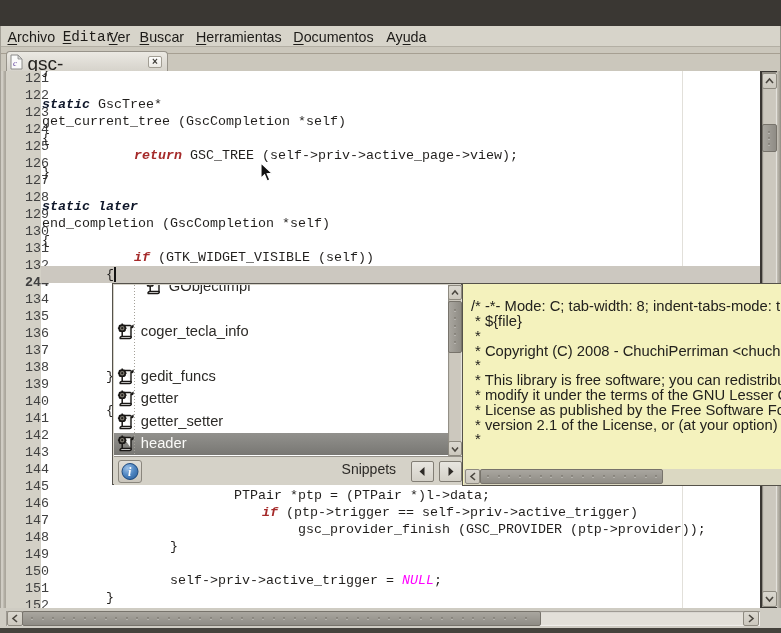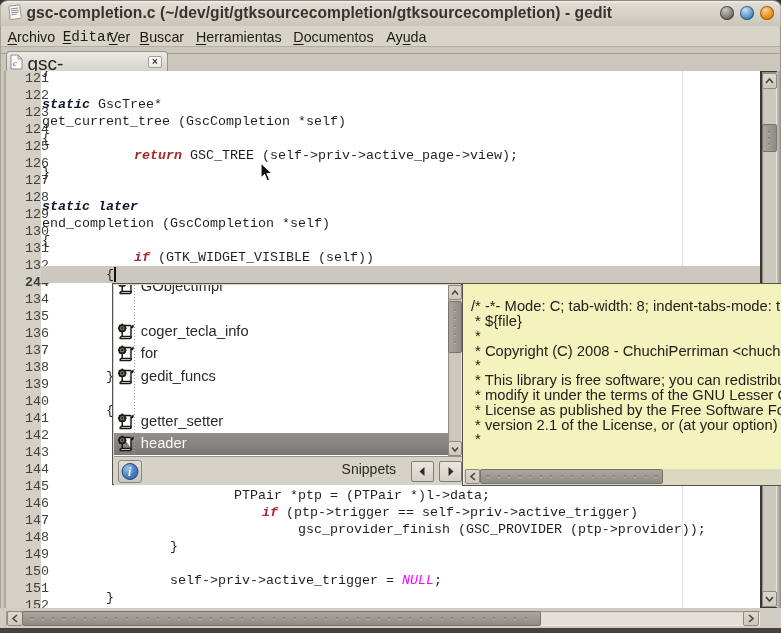--- a/index.html
+++ b/index.html
@@ -76,36 +76,20 @@
 </style>
 </head>
 <body>
 <div id="win">
 
   <div class="frame" style="left:0;top:26px;width:6px;height:600px;background:linear-gradient(90deg,#8f8b81,#dcd9d1 30%,#b3afa5 70%,#a8a49a);"></div>
   <div class="frame" style="left:777px;top:26px;width:4px;height:600px;background:linear-gradient(90deg,#c5c1b7,#a8a49a 60%,#8f8b81);"></div>
   <div class="frame" style="left:0;top:608px;width:781px;height:25px;background:#cfccc3;"></div>
   <div class="frame" style="left:0;top:628px;width:781px;height:5px;background:#45423c;"></div>
 
-  <div id="titlebar">
-    <svg id="gicon" width="16" height="17" viewBox="0 0 16 17">
-      <polygon points="3.2,12.2 1.6,14.8 4.6,14.4" fill="#f5d96c" stroke="#c0a23a" stroke-width=".5"></polygon>
-      <rect x="2.5" y="1.5" width="11" height="13.5" rx="0.8" fill="#f8f8f6" stroke="#90908e" stroke-width="0.9" transform="rotate(-7 8 8)"></rect>
-      <g transform="rotate(-7 8 8)" stroke="#77777a" stroke-width="0.8">
-        <line x1="4.2" y1="4.4" x2="11.8" y2="4.4"></line>
-          <line x1="4.2" y1="6.4" x2="11.8" y2="6.4"></line>
-        <line x1="4.2" y1="8.4" x2="11.8" y2="8.4"></line>
-          <line x1="4.2" y1="10.4" x2="9.5" y2="10.4"></line>
-      </g>
-    </svg>
-    <div id="title">gsc-completion.c (~/dev/git/gtksourcecompletion/gtksourcecompletion) - gedit</div>
-    <div class="wbtn" id="wb1"></div>
-    <div class="wbtn" id="wb2"></div>
-    <div class="wbtn" id="wb3"></div>
-  </div>
 
   <div id="menubar">
     <span style="left:6.5px;"><u>A</u>rchivo</span>
     <span style="left:61.7px;font-family:Liberation Mono, monospace;"><u>E</u>ditar</span>
     <span style="left:107.8px;"><u>V</u>er</span>
     <span style="left:138.6px;"><u>B</u>uscar</span>
     <span style="left:194.9px;"><u>H</u>erramientas</span>
     <span style="left:292.3px;"><u>D</u>ocumentos</span>
     <span style="left:385.2px;">Ay<u>u</u>da</span>
   </div>
@@ -266,21 +250,21 @@
       <div style="position:absolute;left:491px;top:5px;width:2px;height:2px;background:#807c74;border-radius:1px;box-shadow:0 1px 0 rgba(255,255,255,.35);"></div>
       <div style="position:absolute;left:501.5px;top:5px;width:2px;height:2px;background:#807c74;border-radius:1px;box-shadow:0 1px 0 rgba(255,255,255,.35);"></div>
     </div>
   <div class="stepper" style="left:743px;top:611px;width:16px;height:15px;"></div>
   <svg class="chev" style="left:747px;top:614px;" width="8" height="9">
       <path d="M2 1 L6 4.5 L2 8" fill="none" stroke="#4a463f" stroke-width="1.6"></path>
     </svg>
 
   <div id="popup">
     <div id="plist">
-        <div class="prow" style="top:-10px;">
+        <div class="prow" style="top:-10px;margin-left:28px;">
           <svg width="18" height="19" viewBox="0 0 18 19" style="position:absolute;left:3px;top:1.5px;">
             <path d="M6.5 3.5 H13.2 C14.5 4.6 15.6 4.3 16 3.8 C16.3 5 15.3 5.9 14 5.6 V14.5 H5 C3.4 14.7 2.7 15.7 3.2 16.6 H12.5 C14 16.4 14.6 15.5 14.2 14.5" fill="#f4f4f2" stroke="#191715" stroke-width="1.4"></path>
             <circle cx="5.2" cy="6.2" r="3.1" fill="#7d796f" stroke="#191715" stroke-width="1.6"></circle>
             <circle cx="5.2" cy="6.2" r="1.1" fill="#23211e"></circle>
             <g stroke="#191715" stroke-width="1.5">
               <line x1="5.2" y1="1.6" x2="5.2" y2="3"></line>
               <line x1="5.2" y1="9.4" x2="5.2" y2="14.8"></line>
               <line x1="0.9" y1="6.2" x2="2.2" y2="6.2"></line>
               <line x1="8.2" y1="6.2" x2="9.5" y2="6.2"></line>
               <line x1="2.2" y1="3.2" x2="3.1" y2="4.1"></line>
@@ -302,55 +286,55 @@
               <line x1="0.9" y1="6.2" x2="2.2" y2="6.2"></line>
               <line x1="8.2" y1="6.2" x2="9.5" y2="6.2"></line>
               <line x1="2.2" y1="3.2" x2="3.1" y2="4.1"></line>
               <line x1="7.3" y1="8.3" x2="8.2" y2="9.2"></line>
               <line x1="2.2" y1="9.2" x2="3.1" y2="8.3"></line>
               <line x1="7.3" y1="4.1" x2="8.2" y2="3.2"></line>
             </g>
           </svg>
           <div class="txt">coger_tecla_info</div>
         </div>
-        <div class="prow" style="top:57.5px;">
-          <svg width="18" height="19" viewBox="0 0 18 19" style="position:absolute;left:3px;top:1.5px;">
-            <path d="M6.5 3.5 H13.2 C14.5 4.6 15.6 4.3 16 3.8 C16.3 5 15.3 5.9 14 5.6 V14.5 H5 C3.4 14.7 2.7 15.7 3.2 16.6 H12.5 C14 16.4 14.6 15.5 14.2 14.5" fill="#f4f4f2" stroke="#191715" stroke-width="1.4"></path>
-            <circle cx="5.2" cy="6.2" r="3.1" fill="#7d796f" stroke="#191715" stroke-width="1.6"></circle>
-            <circle cx="5.2" cy="6.2" r="1.1" fill="#23211e"></circle>
-            <g stroke="#191715" stroke-width="1.5">
-              <line x1="5.2" y1="1.6" x2="5.2" y2="3"></line>
-              <line x1="5.2" y1="9.4" x2="5.2" y2="14.8"></line>
-              <line x1="0.9" y1="6.2" x2="2.2" y2="6.2"></line>
-              <line x1="8.2" y1="6.2" x2="9.5" y2="6.2"></line>
-              <line x1="2.2" y1="3.2" x2="3.1" y2="4.1"></line>
-              <line x1="7.3" y1="8.3" x2="8.2" y2="9.2"></line>
-              <line x1="2.2" y1="9.2" x2="3.1" y2="8.3"></line>
-              <line x1="7.3" y1="4.1" x2="8.2" y2="3.2"></line>
-            </g>
-          </svg>
-          <div class="txt">for</div>
-        </div>
         <div class="prow" style="top:80px;padding-left:17px;">
           <svg width="18" height="19" viewBox="0 0 18 19" style="position:absolute;left:3px;top:1.5px;">
             <path d="M6.5 3.5 H13.2 C14.5 4.6 15.6 4.3 16 3.8 C16.3 5 15.3 5.9 14 5.6 V14.5 H5 C3.4 14.7 2.7 15.7 3.2 16.6 H12.5 C14 16.4 14.6 15.5 14.2 14.5" fill="#f4f4f2" stroke="#191715" stroke-width="1.4"></path>
             <circle cx="5.2" cy="6.2" r="3.1" fill="#7d796f" stroke="#191715" stroke-width="1.6"></circle>
             <circle cx="5.2" cy="6.2" r="1.1" fill="#23211e"></circle>
             <g stroke="#191715" stroke-width="1.5">
               <line x1="5.2" y1="1.6" x2="5.2" y2="3"></line>
               <line x1="5.2" y1="9.4" x2="5.2" y2="14.8"></line>
               <line x1="0.9" y1="6.2" x2="2.2" y2="6.2"></line>
               <line x1="8.2" y1="6.2" x2="9.5" y2="6.2"></line>
               <line x1="2.2" y1="3.2" x2="3.1" y2="4.1"></line>
               <line x1="7.3" y1="8.3" x2="8.2" y2="9.2"></line>
               <line x1="2.2" y1="9.2" x2="3.1" y2="8.3"></line>
               <line x1="7.3" y1="4.1" x2="8.2" y2="3.2"></line>
             </g>
           </svg>
           <div class="txt">gedit_funcs</div>
+        </div>
+        <div class="prow" style="top:102.5px;">
+          <svg width="18" height="19" viewBox="0 0 18 19" style="position:absolute;left:3px;top:1.5px;">
+            <path d="M6.5 3.5 H13.2 C14.5 4.6 15.6 4.3 16 3.8 C16.3 5 15.3 5.9 14 5.6 V14.5 H5 C3.4 14.7 2.7 15.7 3.2 16.6 H12.5 C14 16.4 14.6 15.5 14.2 14.5" fill="#f4f4f2" stroke="#191715" stroke-width="1.4"></path>
+            <circle cx="5.2" cy="6.2" r="3.1" fill="#7d796f" stroke="#191715" stroke-width="1.6"></circle>
+            <circle cx="5.2" cy="6.2" r="1.1" fill="#23211e"></circle>
+            <g stroke="#191715" stroke-width="1.5">
+              <line x1="5.2" y1="1.6" x2="5.2" y2="3"></line>
+              <line x1="5.2" y1="9.4" x2="5.2" y2="14.8"></line>
+              <line x1="0.9" y1="6.2" x2="2.2" y2="6.2"></line>
+              <line x1="8.2" y1="6.2" x2="9.5" y2="6.2"></line>
+              <line x1="2.2" y1="3.2" x2="3.1" y2="4.1"></line>
+              <line x1="7.3" y1="8.3" x2="8.2" y2="9.2"></line>
+              <line x1="2.2" y1="9.2" x2="3.1" y2="8.3"></line>
+              <line x1="7.3" y1="4.1" x2="8.2" y2="3.2"></line>
+            </g>
+          </svg>
+          <div class="txt">getter</div>
         </div>
         <div class="prow" style="top:125px;">
           <svg width="18" height="19" viewBox="0 0 18 19" style="position:absolute;left:3px;top:1.5px;">
             <path d="M6.5 3.5 H13.2 C14.5 4.6 15.6 4.3 16 3.8 C16.3 5 15.3 5.9 14 5.6 V14.5 H5 C3.4 14.7 2.7 15.7 3.2 16.6 H12.5 C14 16.4 14.6 15.5 14.2 14.5" fill="#f4f4f2" stroke="#191715" stroke-width="1.4"></path>
             <circle cx="5.2" cy="6.2" r="3.1" fill="#7d796f" stroke="#191715" stroke-width="1.6"></circle>
             <circle cx="5.2" cy="6.2" r="1.1" fill="#23211e"></circle>
             <g stroke="#191715" stroke-width="1.5">
               <line x1="5.2" y1="1.6" x2="5.2" y2="3"></line>
               <line x1="5.2" y1="9.4" x2="5.2" y2="14.8"></line>
               <line x1="0.9" y1="6.2" x2="2.2" y2="6.2"></line>

